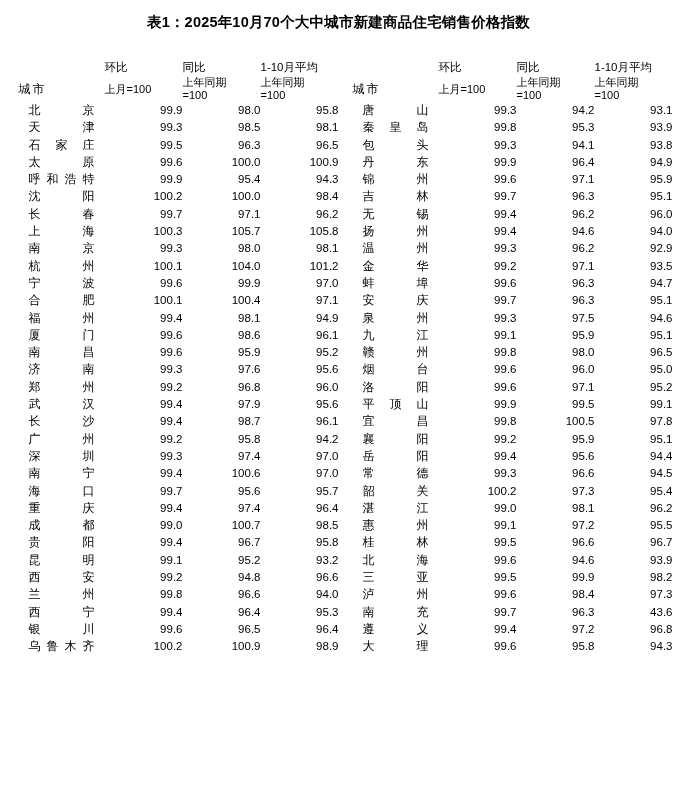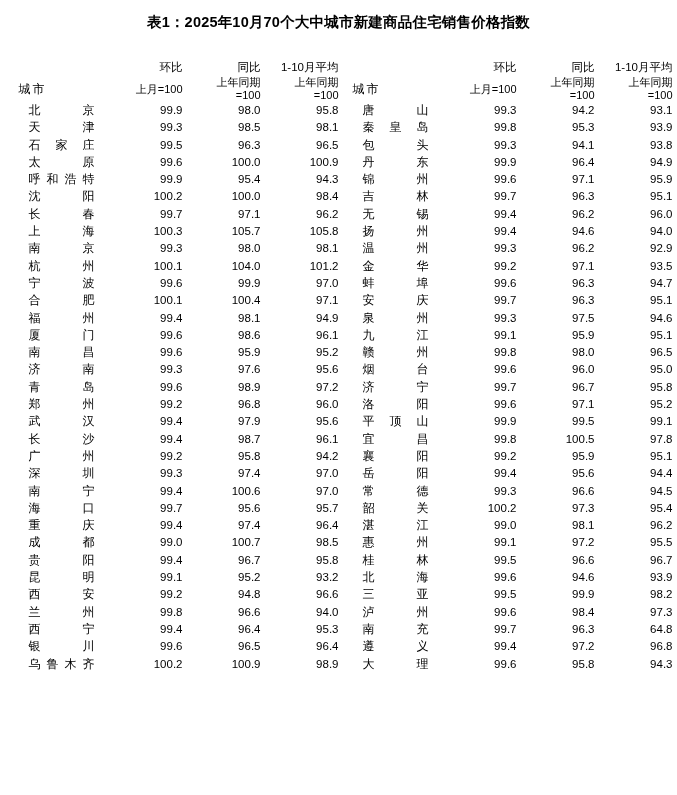--- a/index.html
+++ b/index.html
@@ -43,21 +43,21 @@
   table.main td, table.main th {
     padding: 0;
     margin: 0;
     border: none;
     font-weight: normal;
     vertical-align: middle;
   }
   
   .hdr {
     height: 18px;
-    text-align: right;
+    text-align: left;
     font-family: "Liberation Sans", "DejaVu Sans", sans-serif;
     font-size: 11.5px;
   }
   .hdr-city {
     text-align: left;
     font-family: "Liberation Sans", "DejaVu Sans", sans-serif;
     font-size: 12px;
     letter-spacing: 2px;
   }
   .bt { border-top: 1px solid #000; }
@@ -331,31 +331,20 @@
             <td class="num bl br">99.3</td>
             <td class="num br">97.6</td>
             <td class="num br">95.6</td>
             <td class="gapcol"></td>
             <td class="city"><span class="cityname">烟　台</span></td>
             <td class="num bl br">99.6</td>
             <td class="num br">96.0</td>
             <td class="num br">95.0</td>
           </tr>
           <tr>
-            <td class="city"><span class="cityname">青　岛</span></td>
-            <td class="num bl br">99.6</td>
-            <td class="num br">98.9</td>
-            <td class="num br">97.2</td>
-            <td class="gapcol"></td>
-            <td class="city"><span class="cityname">济　宁</span></td>
-            <td class="num bl br">99.7</td>
-            <td class="num br">96.7</td>
-            <td class="num br">95.8</td>
-          </tr>
-          <tr>
             <td class="city"><span class="cityname">郑　州</span></td>
             <td class="num bl br">99.2</td>
             <td class="num br">96.8</td>
             <td class="num br">96.0</td>
             <td class="gapcol"></td>
             <td class="city"><span class="cityname">洛　阳</span></td>
             <td class="num bl br">99.6</td>
             <td class="num br">97.1</td>
             <td class="num br">95.2</td>
           </tr>
@@ -493,21 +482,21 @@
           </tr>
           <tr>
             <td class="city"><span class="cityname">西　宁</span></td>
             <td class="num bl br">99.4</td>
             <td class="num br">96.4</td>
             <td class="num br">95.3</td>
             <td class="gapcol"></td>
             <td class="city"><span class="cityname">南　充</span></td>
             <td class="num bl br">99.7</td>
             <td class="num br">96.3</td>
-            <td class="num br">64.8</td>
+            <td class="num br">43.6</td>
           </tr>
           <tr>
             <td class="city"><span class="cityname">银　川</span></td>
             <td class="num bl br">99.6</td>
             <td class="num br">96.5</td>
             <td class="num br">96.4</td>
             <td class="gapcol"></td>
             <td class="city"><span class="cityname">遵　义</span></td>
             <td class="num bl br">99.4</td>
             <td class="num br">97.2</td>

